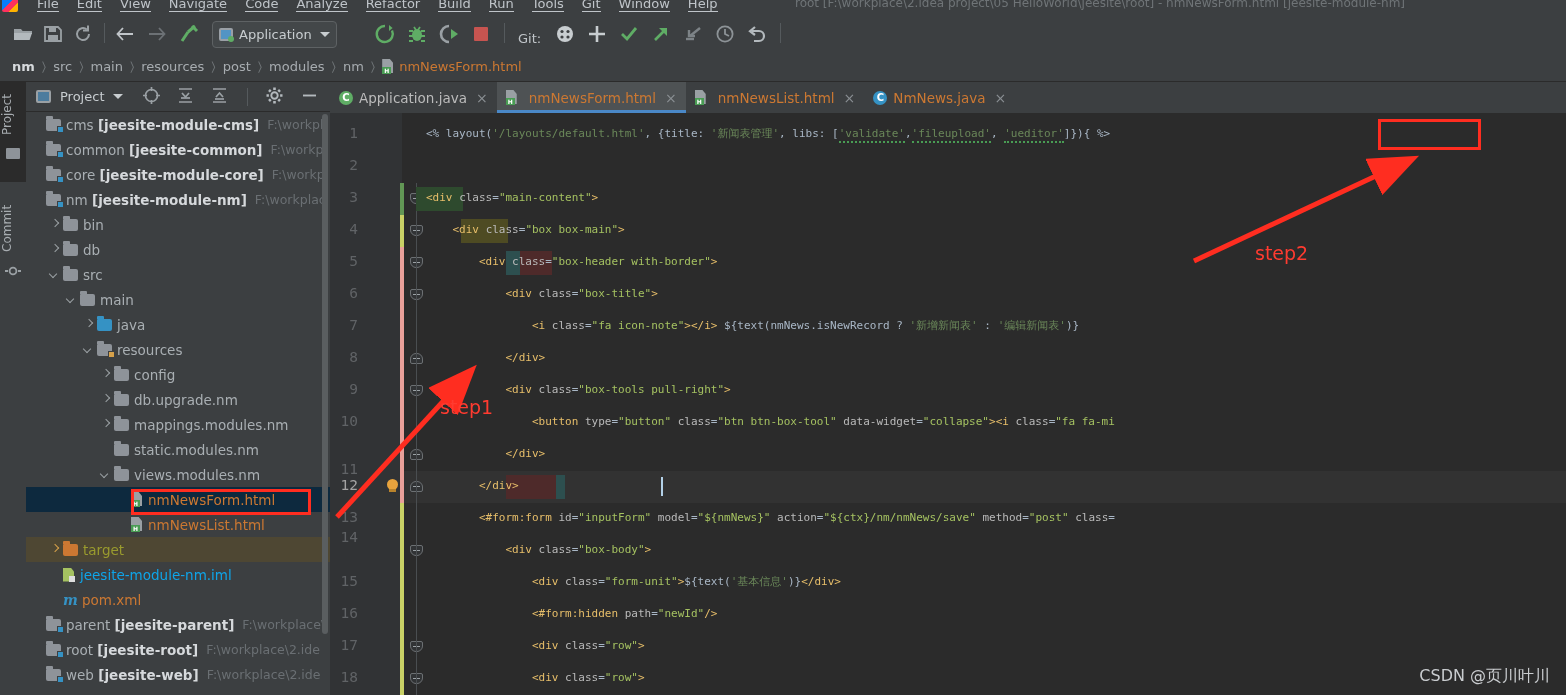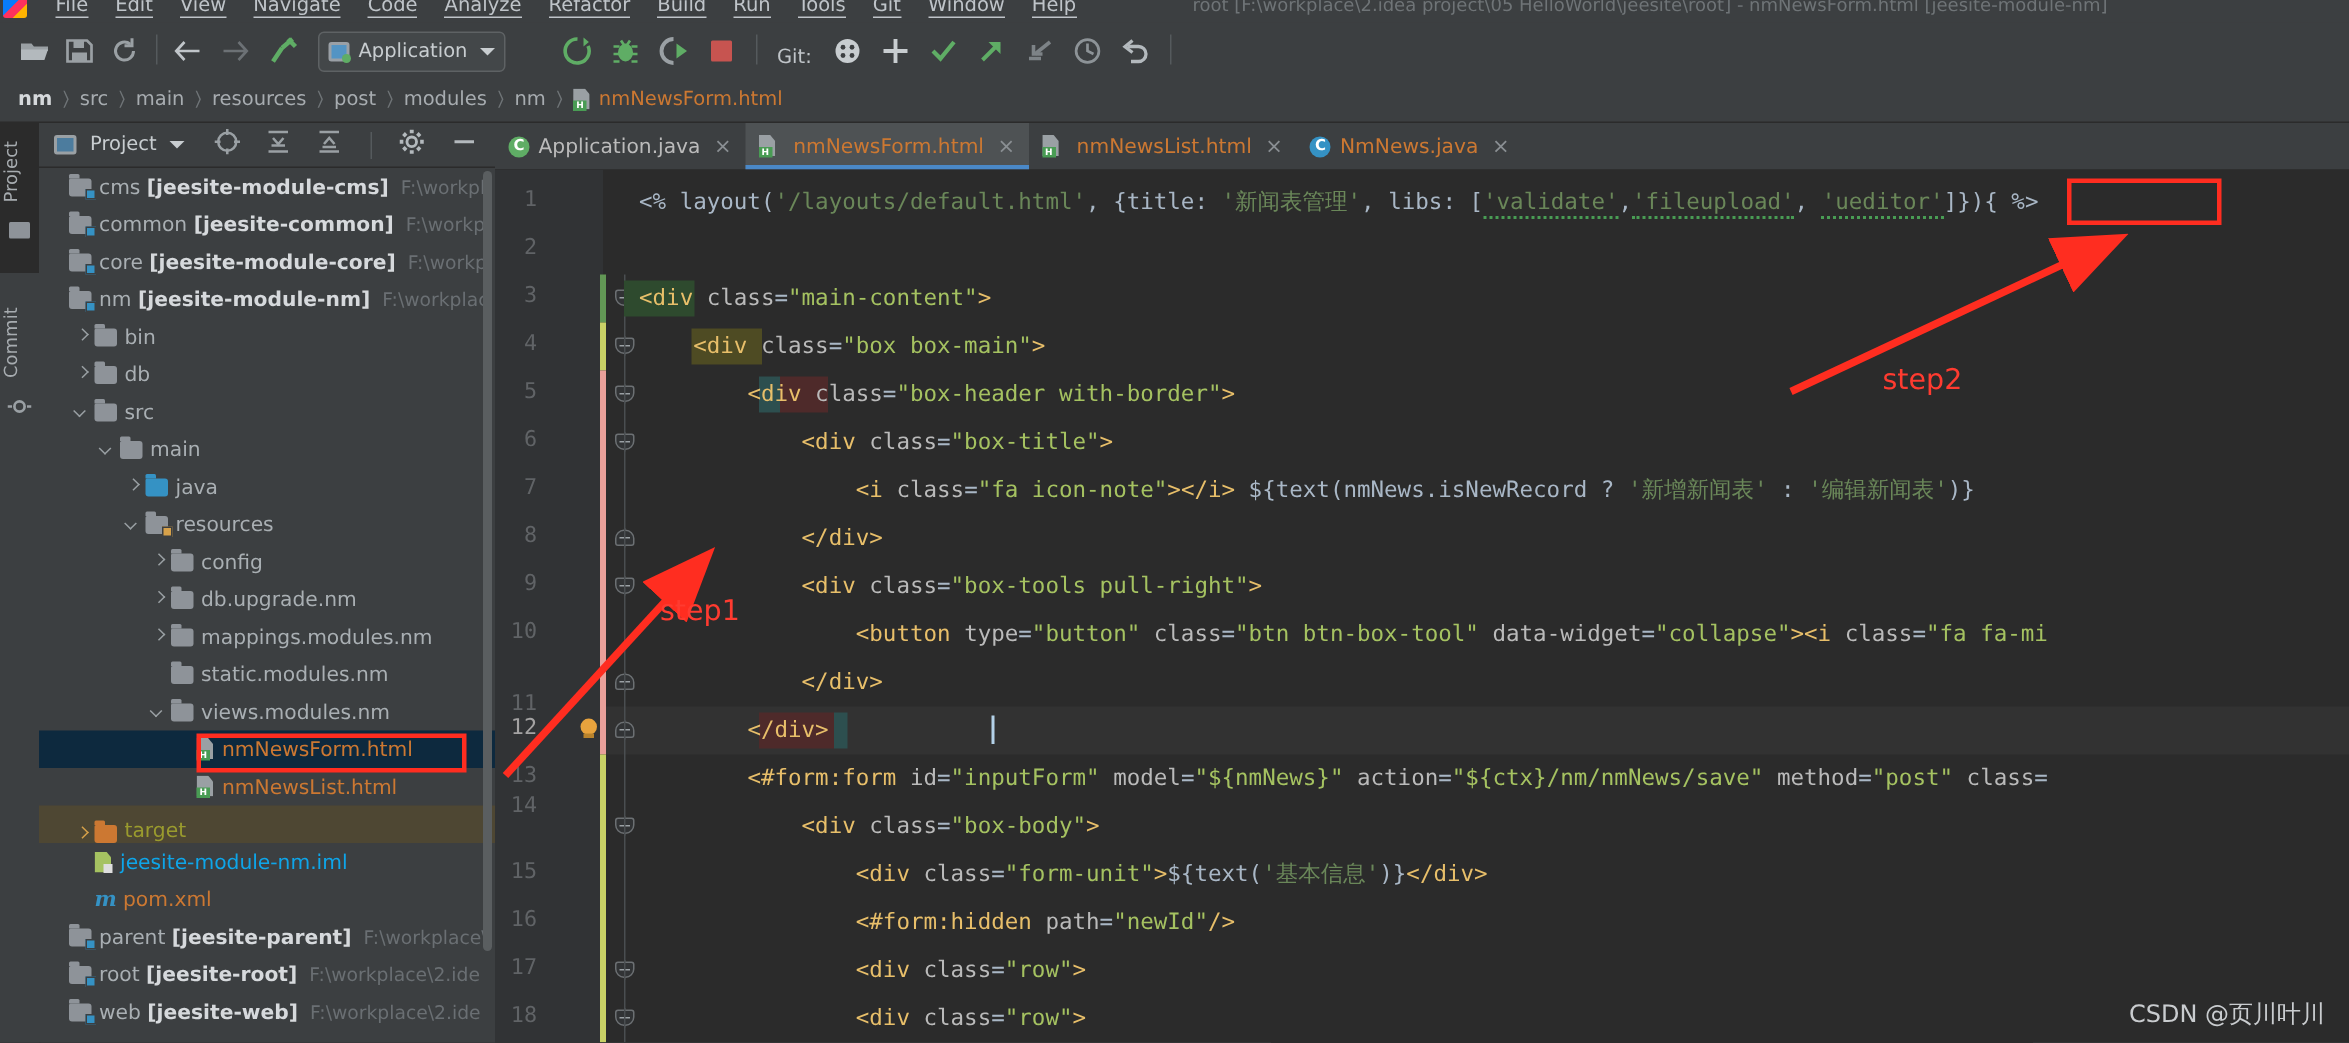--- a/index.html
+++ b/index.html
@@ -107,21 +107,21 @@
     border-top:5px solid #c8cdd0;
   }
   #pptree{
     position:absolute;left:0;top:30px;width:304px;height:583px;overflow:hidden;
   }
   .trow{
     height:25px;display:flex;align-items:center;white-space:nowrap;
     box-sizing:border-box;font-size:13.5px;position:relative;
   }
   .trow.sel{background:#0d293e;}
-  .trow.targetrow{background:#4e4733;align-items:flex-end;}
+  .trow.targetrow{background:#4e4733;}
   .arrow{
     width:11px;height:11px;margin-right:3px;flex:none;position:relative;
   }
   .arrow.right::before{
     content:"";position:absolute;left:3px;top:1px;width:5px;height:5px;
     border-right:1.6px solid #9aa0a4;border-bottom:1.6px solid #9aa0a4;
     transform:rotate(-45deg);
   }
   .arrow.down::before{
     content:"";position:absolute;left:1px;top:2px;width:5px;height:5px;
@@ -227,21 +227,21 @@
     position:absolute;left:0;top:1px;width:13px;height:11px;
     border:1px solid #6c7073;box-sizing:border-box;background:#313335;
     border-radius:2px;
   }
   .fold .bx::after{
     content:"";position:absolute;left:2px;top:4px;width:7px;height:1px;background:#9aa0a4;
   }
   .fold.down .bx{border-radius:2px 2px 6px 6px;}
   .fold.up .bx{border-radius:6px 6px 2px 2px;}
   .codeline{
-    position:absolute;left:96px;white-space:pre;font-size:15px;color:#a9b7c6;
+    position:absolute;left:96px;white-space:pre;font-size:11px;color:#a9b7c6;
     line-height:16px;
     text-align:right;
   }
   #curlinehl{
     position:absolute;left:72px;right:0;height:32px;background:#323232;
   }
   .bulb{
     position:absolute;width:13px;height:16px;
   }
   .bulb .b{

